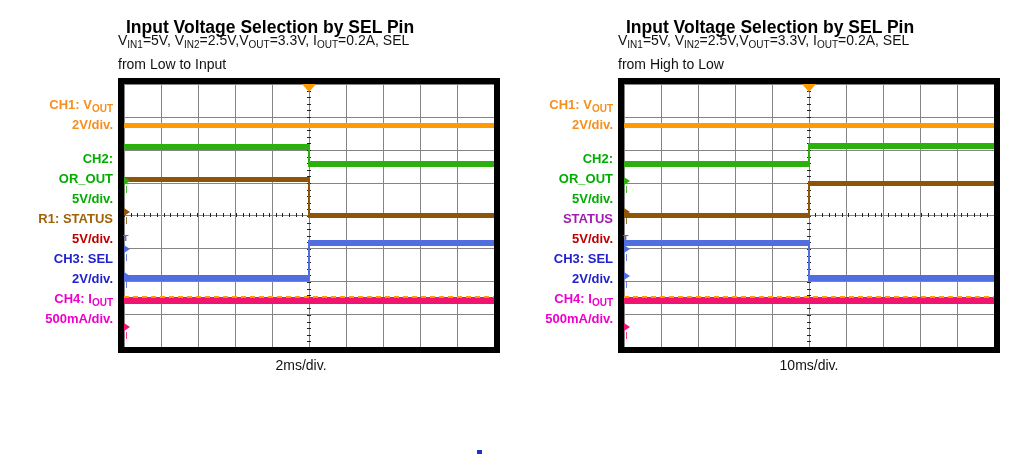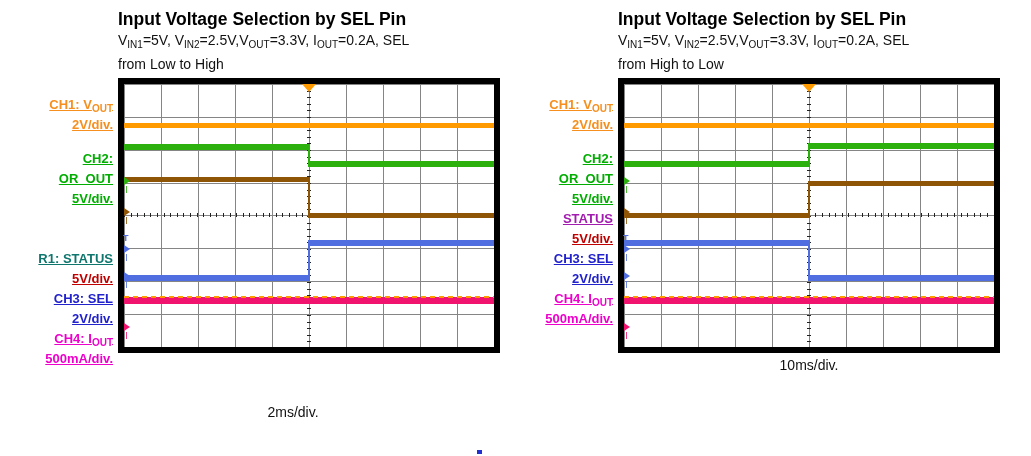--- a/index.html
+++ b/index.html
@@ -2,39 +2,39 @@
 <html><head>
 <meta charset="utf-8">
 <style>
   html,body{margin:0;padding:0;}
   body{
     width:1031px;height:456px;position:relative;overflow:hidden;
     background:#ffffff;
     font-family:"Liberation Sans", sans-serif;
   }
   .ptitle{
-    position:absolute;margin:0;width:400px;
+    position:absolute;margin:8px;width:400px;
     font-size:17.5px;font-weight:700;color:#000;letter-spacing:0px;
   }
   .t-left{left:118px;top:9px;}
   .t-right{left:618px;top:9px;}
   .psub{
     position:absolute;margin:0;width:400px;
     font-size:14px;line-height:18.5px;color:#111;
   }
   .s-left{left:118px;top:31px;}
   .s-right{left:618px;top:31px;}
   .sub{font-size:10px;vertical-align:-3px;letter-spacing:0;}
   .chanlabels{
     position:absolute;top:95px;text-align:right;
     font-size:13px;font-weight:700;
   }
   .c-left{left:2px;width:111px;}
   .c-right{left:505px;width:108px;}
-  .chan-line{height:20px;line-height:20px;white-space:nowrap;text-decoration:underline;}
+  .chan-line{height:20px;line-height:20px;white-space:nowrap;}
   .label-gap{height:14px;}
   .scope{
     position:absolute;top:78px;width:370px;height:263px;
     border:6px solid #000;background:#ffffff;
     background-image:
       repeating-linear-gradient(to right, #858585 0 1px, transparent 1px 37px),
       repeating-linear-gradient(to bottom, #858585 0 1px, transparent 1px 32.875px);
   }
   .sc-left{left:118px;}
   .sc-right{left:618px;}
@@ -49,37 +49,37 @@
   .tov{position:absolute;height:2px;}
   .refmark{position:absolute;left:0;width:10px;height:20px;}
   .mk-arrow{position:absolute;left:0;top:2px;width:0;height:0;
     border:4px solid transparent;border-left:6px solid currentColor;}
   .mk-tail{position:absolute;left:2px;top:11px;width:1px;height:7px;background:currentColor;opacity:.85;}
   .mk-glyph{position:absolute;left:-1px;top:-9px;font-size:9px;font-weight:700;line-height:9px;}
   .timebase{
     position:absolute;top:357px;width:382px;text-align:center;
     font-size:14px;color:#111;
   }
-  .tb-left{left:102px;margin-top:47px;}
+  .tb-left{left:110px;}
   .tb-right{left:618px;}
   .artifact{position:absolute;left:477px;top:450px;width:5px;height:4px;background:#2230D0;}
 </style>
 </head>
 <body>
 
 <h2 class="ptitle t-left">Input Voltage Selection by SEL Pin</h2>
-<p class="psub s-left"><span>V</span><span class="sub">IN1</span><span>=5V, V</span><span class="sub">IN2</span><span>=2.5V,V</span><span class="sub">OUT</span><span>=3.3V, I</span><span class="sub">OUT</span><span>=0.2A, SEL</span><br><span>from Low to High</span></p>
+<p class="psub s-left"><span>V</span><span class="sub">IN1</span><span>=5V, V</span><span class="sub">IN2</span><span>=2.5V,V</span><span class="sub">OUT</span><span>=3.3V, I</span><span class="sub">OUT</span><span>=0.2A, SEL</span><br><span>from Low to Input</span></p>
 <div class="chanlabels c-left">
     <div class="chan-line" style="color: rgb(247, 143, 30);"><span>CH1: V</span><span class="sub">OUT</span></div>
     <div class="chan-line" style="color: rgb(247, 143, 30);"><span>2V/div.</span></div>
     <div class="label-gap"></div>
     <div class="chan-line" style="color: rgb(0, 173, 0);"><span>CH2:</span></div>
     <div class="chan-line" style="color: rgb(0, 173, 0);"><span>OR_OUT</span></div>
     <div class="chan-line" style="color: rgb(0, 173, 0);"><span>5V/div.</span></div>
-    <div class="chan-line" style="color: #0f766e; margin-top: 40px;"><span>R1: STATUS</span></div>
+    <div class="chan-line" style="color: #a16207;"><span>R1: STATUS</span></div>
     <div class="chan-line" style="color: rgb(192, 0, 0);"><span>5V/div.</span></div>
     <div class="chan-line" style="color: rgb(34, 34, 204);"><span>CH3: SEL</span></div>
     <div class="chan-line" style="color: rgb(34, 34, 204);"><span>2V/div.</span></div>
     <div class="chan-line" style="color: rgb(238, 0, 204);"><span>CH4: I</span><span class="sub">OUT</span></div>
     <div class="chan-line" style="color: rgb(238, 0, 204);"><span>500mA/div.</span></div>
   </div>
 <div class="scope sc-left">
     <div class="tick-h"></div>
     <div class="tick-v"></div>
     <div class="trig" style="border-top-color: rgb(255, 154, 0);"></div>

